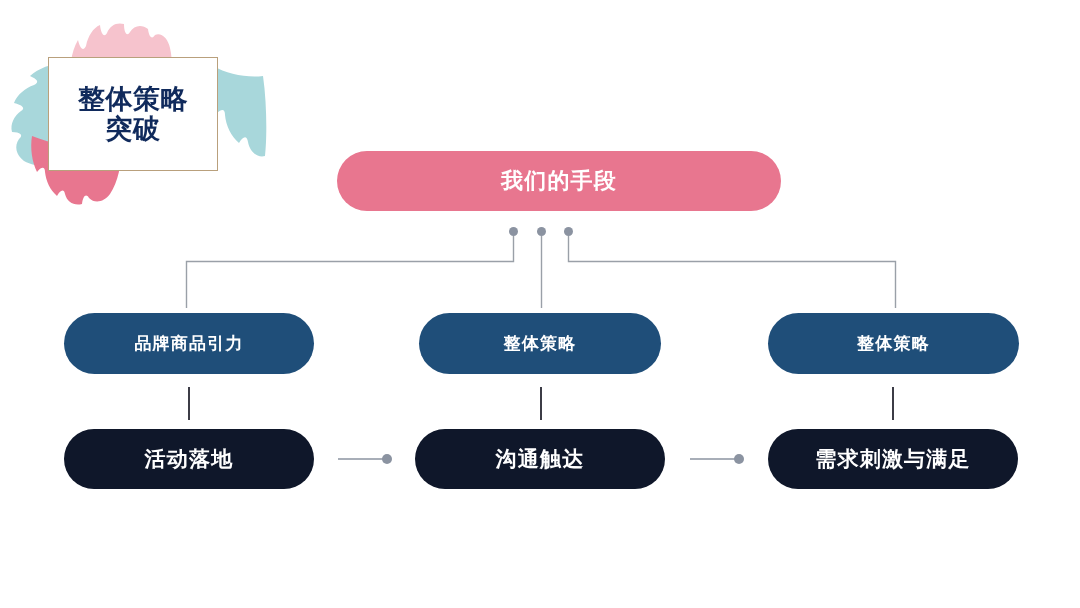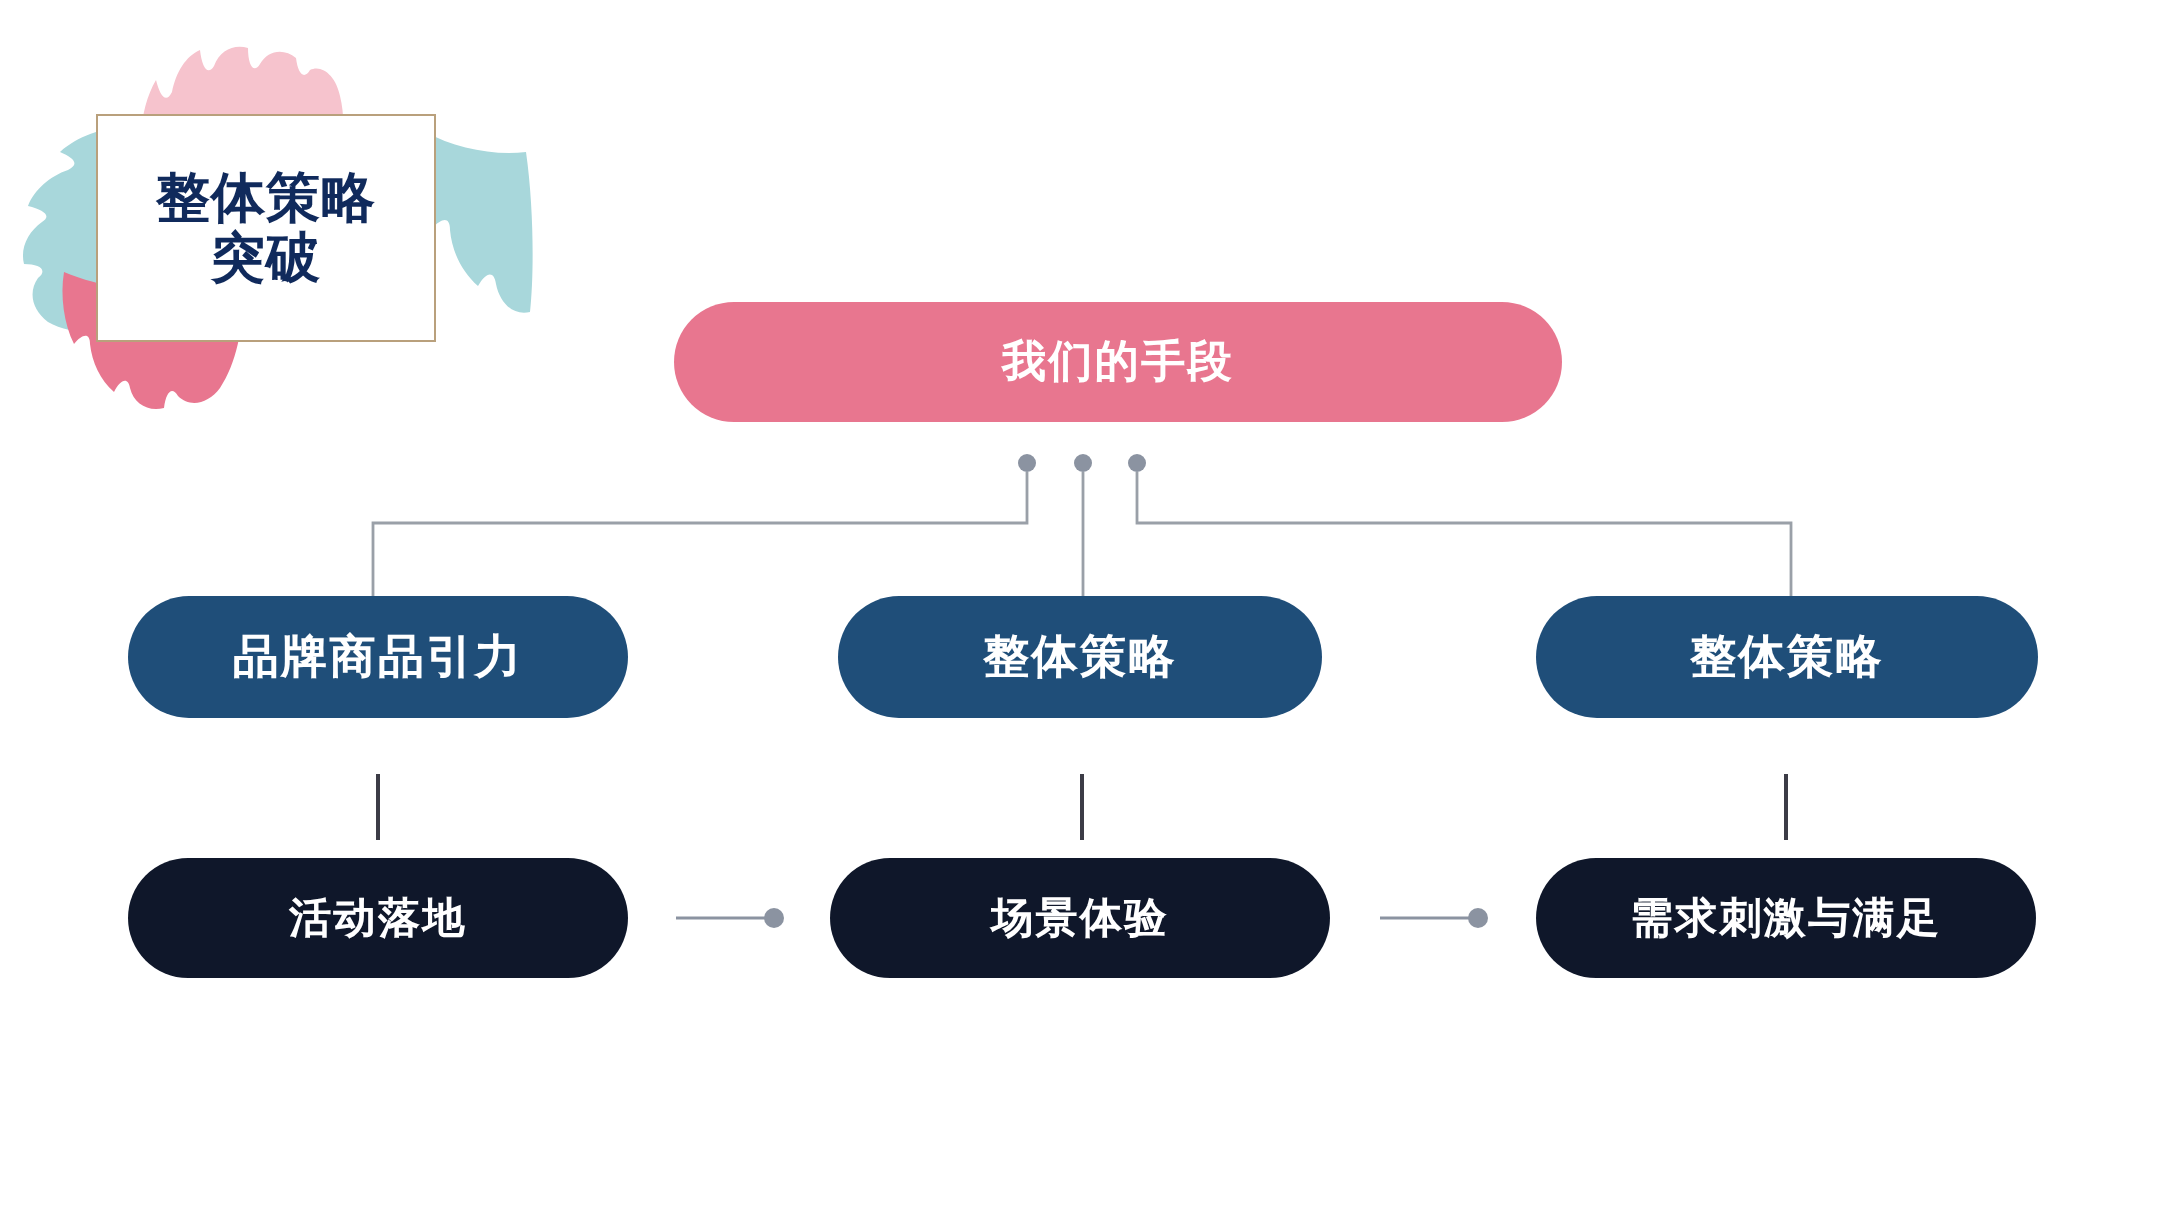--- a/index.html
+++ b/index.html
@@ -44,21 +44,21 @@
     text-align:center;
   }
   .pill-pink  { background:#e8768f; }
   .pill-navy  { background:#1f4e79; }
   .pill-teal  { background:#0f172a; }
 
   
   .head-pill { left:337px; top:151px; width:444px; height:60px; font-size:22px;font-family:Liberation Mono, monospace; }
 
   
-  .navy-row .pill-navy { top:298px; height:61px; font-size:23px;text-align:center; }
+  .navy-row .pill-navy { top:313px; height:61px; font-size:17px;text-align:center; }
   .navy-1 { left:64px;  width:250px; }
   .navy-2 { left:419px; width:242px; }
   .navy-3 { left:768px; width:251px; }
 
   
   .teal-row .pill-teal { top:429px; height:60px; font-size:21px; }
   .teal-1 { left:64px;  width:250px; }
   .teal-2 { left:415px; width:250px; }
   .teal-3 { left:768px; width:250px; }
 
@@ -134,17 +134,17 @@
   <div class="pill pill-pink head-pill">我们的手段</div>
 
   <div class="navy-row">
     <div class="pill pill-navy navy-1">品牌商品引力</div>
     <div class="pill pill-navy navy-2">整体策略</div>
     <div class="pill pill-navy navy-3">整体策略</div>
   </div>
 
   <div class="teal-row">
     <div class="pill pill-teal teal-1">活动落地</div>
-    <div class="pill pill-teal teal-2">场景体验</div>
+    <div class="pill pill-teal teal-2">沟通触达</div>
     <div class="pill pill-teal teal-3">需求刺激与满足</div>
   </div>
 
 </div>
 
 </body></html>

